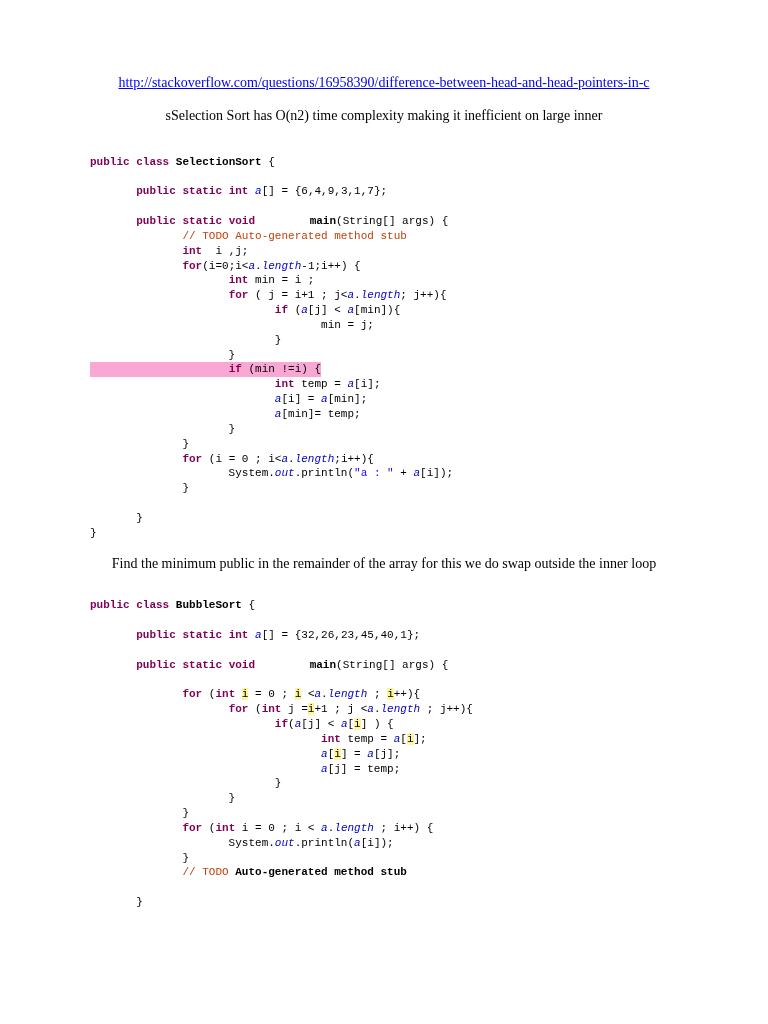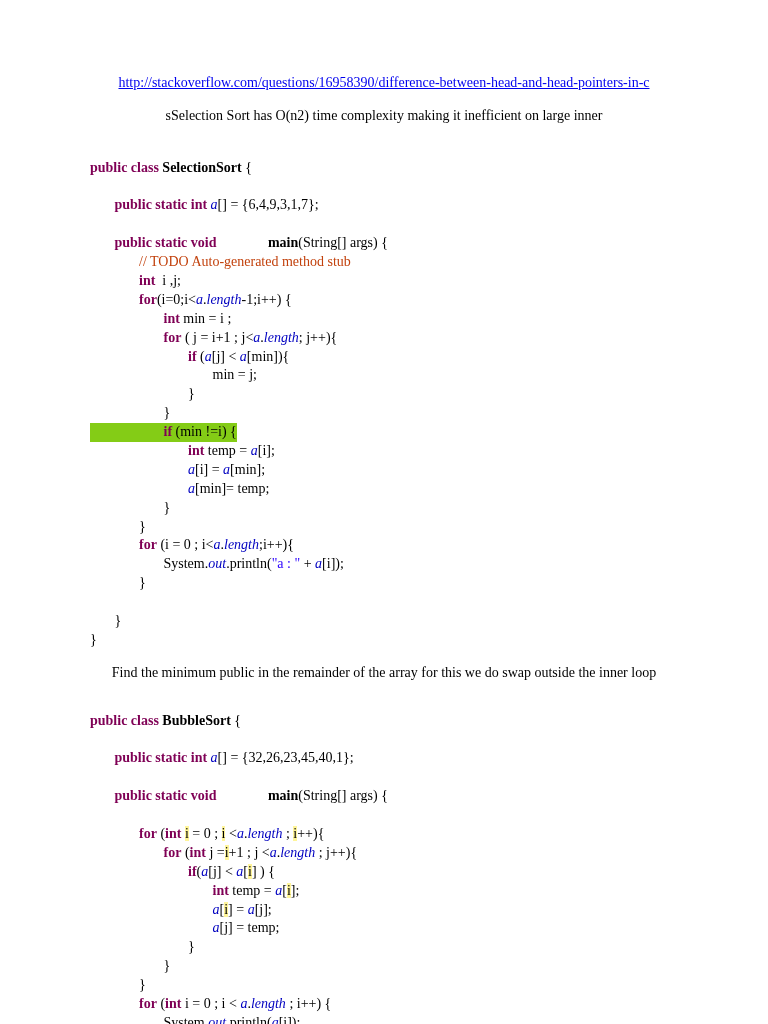--- a/index.html
+++ b/index.html
@@ -16,36 +16,36 @@
     color: #0000EE;
     text-decoration: underline;
     font-family: "Times New Roman", serif;
   }
   .para {
     margin: 14px 0;
     line-height: 1.35;
     text-align: center;
   }
   .code {
-    font-family: Liberation Serif, serif;
-    font-size: 14px;
+    font-family: Liberation Mono, monospace;
+    font-size: 11px;
     white-space: pre;
     line-height: 1.35;
     color: #000;
     margin: 10px 0;
   }
   .kw   { color: #7f0055; font-weight: bold; }
   .cls  { color: #000; font-weight: bold; }
   .fld  { color: #0000c0; font-style: italic; }
   .stfld{ color: #0000c0; font-style: italic; }
   .meth { color: #000; font-weight: bold; margin-left: 48px; }
   .cmt  { color: #c2410c; }
-  .cmtb { color: #0c4a6e; font-weight: bold; }
+  .cmtb { color: #000000; font-weight: bold; }
   .str  { color: #2a00ff; }
-  .hl   { background: #84cc16; display:inline-block; }
+  .hl   { background: #f9a8d4; display:inline-block; }
   .bhl  { background: #fff59a; }
 </style>
 </head>
 <body>
 
 <div class="para">
   <a class="link" href="#">http://stackoverflow.com/questions/16958390/difference-between-head-and-head-pointers-in-c</a>
 </div>
 
 <div class="para">sSelection Sort has O(n2) time complexity making it inefficient on large inner</div>

